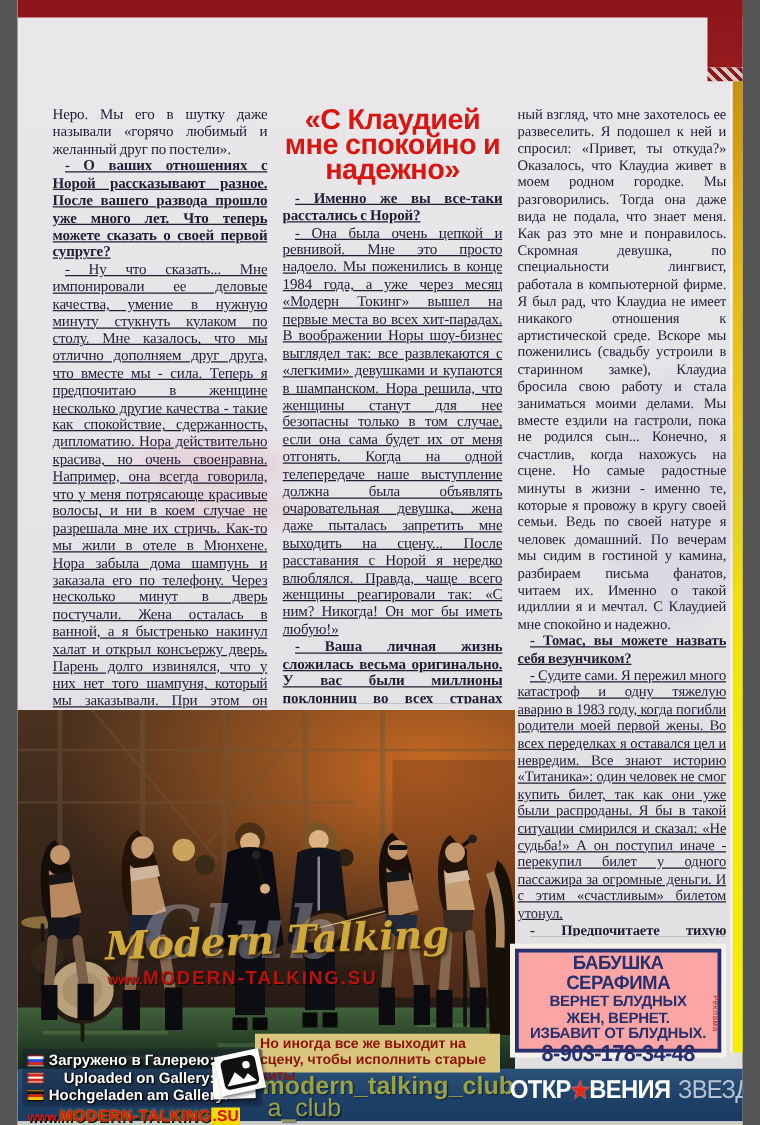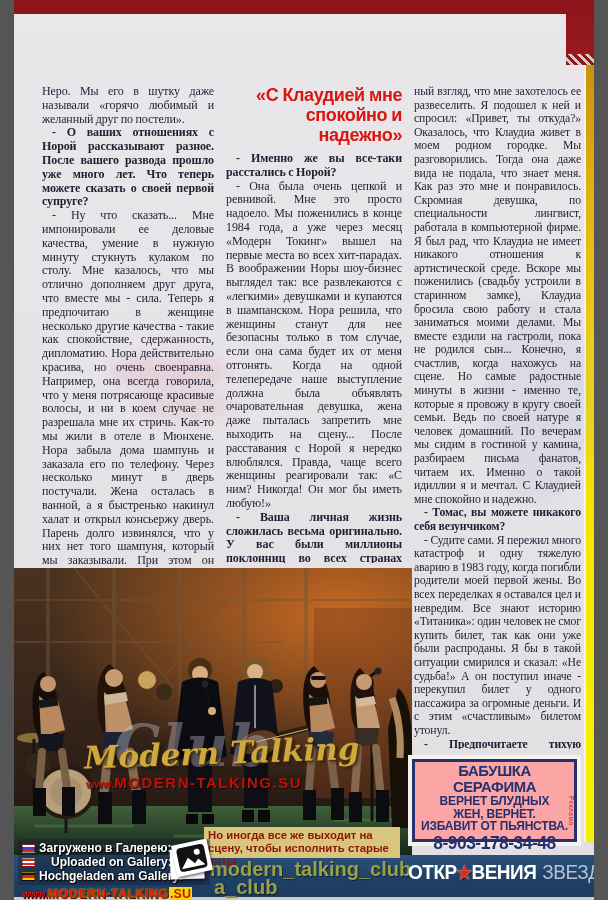--- a/index.html
+++ b/index.html
@@ -19,27 +19,27 @@
     background:linear-gradient(180deg,#c8920e 0%,#e3b513 18%,#eecf1b 38%,#f4e603 60%,#f8ef00 100%);}
   
   .blob{position:absolute;border-radius:50%;filter:blur(7px);}
   .blob.pink1{left:95px;top:355px;width:120px;height:34px;background:rgba(225,120,140,.16);}
   .blob.pink2{left:120px;top:392px;width:100px;height:30px;background:rgba(225,120,140,.13);}
   .blob.blue1{left:470px;top:300px;width:110px;height:200px;background:rgba(120,150,200,.10);}
   
   .col{position:absolute;overflow:hidden;color:#211d33;font-size:12px;line-height:13.8px;
        text-align:justify;letter-spacing:-.1px;word-spacing:-.4px;}
   .col p{margin:0;}
-  .col p.ind{text-indent:10px;}
+  .col p.ind{text-indent:10px;text-decoration:underline;}
   .col p.q{font-weight:700;}
   #col1{left:28px;top:85px;width:172px;height:506px;}
   #col2{left:212px;top:85px;width:176px;height:478px;}
   #col3{left:400px;top:85px;width:167px;height:664px;font-size:11.7px;line-height:13.6px;}
-  .headline{font-family:"Liberation Sans",sans-serif;font-weight:700;font-size:18px;
-    line-height:20px;color:#da1510;letter-spacing:-.4px;margin:0 0 7px 0;text-align:right;}
+  .headline{font-family:"Liberation Sans",sans-serif;font-weight:700;font-size:23px;
+    line-height:20px;color:#da1510;letter-spacing:-.4px;margin:0 0 7px 0;text-align:center;}
   
   #photo{position:absolute;left:0;top:568px;width:398px;height:289px;overflow:hidden;background:#241a14;}
   .wm-club{position:absolute;left:100px;top:712px;font-family:"DejaVu Serif",serif;font-style:italic;
     font-weight:700;font-size:58px;color:rgba(200,198,210,.38);letter-spacing:2px;z-index:3;}
   .wm-script{position:absolute;left:70px;top:735px;width:260px;font-family:"DejaVu Serif",serif;
     font-style:italic;font-weight:700;font-size:31px;color:#cfa93c;transform:rotate(-2deg);
     text-shadow:1px 1px 0 #4a3208,2px 2px 3px rgba(0,0,0,.5);z-index:4;white-space:nowrap;}
   .wm-site{position:absolute;left:72px;top:774px;z-index:4;font-family:"Liberation Sans",sans-serif;
     font-weight:700;font-size:15px;letter-spacing:1.5px;color:#bc120a;
     text-shadow:1px 1px 0 rgba(0,0,0,.65);white-space:nowrap;}
@@ -61,21 +61,21 @@
     color:#c2271d;font-weight:400;letter-spacing:.5px;}
   
   .footer-bar{position:absolute;left:0;top:855px;width:608px;height:42px;
     background:linear-gradient(180deg,#2b5279 0%,#1f4168 55%,#1b3a5e 100%);z-index:4;}
   .bottom-strip{position:absolute;left:0;top:897px;width:608px;height:3px;background:#c9cdc6;z-index:4;}
   .wm-vk{position:absolute;left:30px;top:860px;z-index:5;font-family:"Liberation Sans",sans-serif;
     font-weight:700;font-size:27px;color:rgba(10,25,45,.55);letter-spacing:3px;}
   .club-line1{position:absolute;left:196px;top:858px;z-index:5;font-family:"Liberation Sans",sans-serif;
     font-weight:700;font-size:20px;color:#9aa045;text-shadow:1px 1px 1px rgba(0,0,0,.5);letter-spacing:0;}
   .club-line2{position:absolute;left:200px;top:876px;z-index:5;font-family:"Liberation Sans",sans-serif;
-    font-weight:700;font-size:20px;color:#9aa045;text-shadow:1px 1px 1px rgba(0,0,0,.5);}
+    font-weight:400;font-size:20px;color:#9aa045;text-shadow:1px 1px 1px rgba(0,0,0,.5);}
   .logo{position:absolute;left:394px;top:860px;z-index:6;display:flex;align-items:center;gap:6px;
     font-family:"Liberation Sans",sans-serif;}
   .logo .w1{font-weight:700;font-size:19px;color:#fff;letter-spacing:-.5px;transform:scaleY(1.08);}
   .logo .star{color:#e32a1e;text-shadow:0 0 1px #fff,1px 1px 0 rgba(0,0,0,.4);font-size:17px;}
   .logo .w2{font-weight:400;font-size:19px;color:#b6c3d2;letter-spacing:-.5px;transform:scaleY(1.08);}
   .page-num{width:32px;height:26px;background:#e32a1e;color:#fff;font-weight:700;font-size:20px;
     display:flex;align-items:center;justify-content:center;}
   
   .overlay-box{position:absolute;left:4px;top:839px;width:192px;height:46px;z-index:7;
     background:rgba(22,32,52,.45);border-radius:2px;}
@@ -124,21 +124,21 @@
   <div class="col" id="col2">
     <h2 class="headline">«С Клаудией мне спокойно и надежно»</h2>
     <p class="q ind">- Именно же вы все-таки расстались с Норой?</p>
     <p class="ind">- Она была очень цепкой и ревнивой. Мне это просто надоело. Мы поженились в конце 1984 года, а уже через месяц «Модерн Токинг» вышел на первые места во всех хит-парадах. В воображении Норы шоу-бизнес выглядел так: все развлекаются с «легкими» девушками и купаются в шампанском. Нора решила, что женщины станут для нее безопасны только в том случае, если она сама будет их от меня отгонять. Когда на одной телепередаче наше выступление должна была объявлять очаровательная девушка, жена даже пыталась запретить мне выходить на сцену... После расставания с Норой я нередко влюблялся. Правда, чаще всего женщины реагировали так: «С ним? Никогда! Он мог бы иметь любую!»</p>
     <p class="q ind">- Ваша личная жизнь сложилась весьма оригинально. У вас были миллионы поклонниц во всех странах мира, а свою нынешнюю супругу Клаудию вы встретили в родном городке Кобленце. Как это произошло?</p>
 
   </div>
 
   <div class="col" id="col3">
     <p>ный взгляд, что мне захотелось ее развеселить. Я подошел к ней и спросил: «Привет, ты откуда?» Оказалось, что Клаудиа живет в моем родном городке. Мы разговорились. Тогда она даже вида не подала, что знает меня. Как раз это мне и понравилось. Скромная девушка, по специальности лингвист, работала в компьютерной фирме. Я был рад, что Клаудиа не имеет никакого отношения к артистической среде. Вскоре мы поженились (свадьбу устроили в старинном замке), Клаудиа бросила свою работу и стала заниматься моими делами. Мы вместе ездили на гастроли, пока не родился сын... Конечно, я счастлив, когда нахожусь на сцене. Но самые радостные минуты в жизни - именно те, которые я провожу в кругу своей семьи. Ведь по своей натуре я человек домашний. По вечерам мы сидим в гостиной у камина, разбираем письма фанатов, читаем их. Именно о такой идиллии я и мечтал. С Клаудией мне спокойно и надежно.</p>
-    <p class="q ind">- Томас, вы можете никакого себя везунчиком?</p>
+    <p class="q ind">- Томас, вы можете назвать себя везунчиком?</p>
     <p class="ind">- Судите сами. Я пережил много катастроф и одну тяжелую аварию в 1983 году, когда погибли родители моей первой жены. Во всех переделках я оставался цел и невредим. Все знают историю «Титаника»: один человек не смог купить билет, так как они уже были распроданы. Я бы в такой ситуации смирился и сказал: «Не судьба!» А он поступил иначе - перекупил билет у одного пассажира за огромные деньги. И с этим «счастливым» билетом утонул.</p>
     <p class="q ind">- Предпочитаете тихую гавань? Нескучно?</p>
 
   </div>
 
   <div id="photo">
     <svg width="398" height="289" viewBox="0 0 398 289">
       <defs>
         <linearGradient id="bgG" x1="0" y1="0" x2="0" y2="1">
           <stop offset="0" stop-color="#4a321f"></stop>
@@ -257,21 +257,21 @@
   <div class="wm-script">Modern Talking</div>
   <div class="wm-site"><span class="www">www.</span><span>MODERN-TALKING</span><span>.SU</span></div>
 
   <div class="caption">Но иногда все же выходит на сцену, чтобы исполнить старые хиты</div>
 
   <div class="ad-wrap">
     <div class="ad">
       <div class="l1">БАБУШКА СЕРАФИМА</div>
       <div class="l2">ВЕРНЕТ БЛУДНЫХ</div>
       <div class="l3">ЖЕН, ВЕРНЕТ.</div>
-      <div class="l4">ИЗБАВИТ ОТ ПЬЯНСТВА.</div>
+      <div class="l4">ИЗБАВИТ ОТ БЛУДНЫХ.</div>
       <div class="phone">8-903-178-34-48</div>
       <div class="side">Реклама</div>
     </div>
   </div>
 
   <div class="footer-bar"></div>
   <div class="bottom-strip"></div>
   <div class="club-line1">modern_talking_club</div>
   <div class="club-line2">a_club</div>
   <div class="logo">

